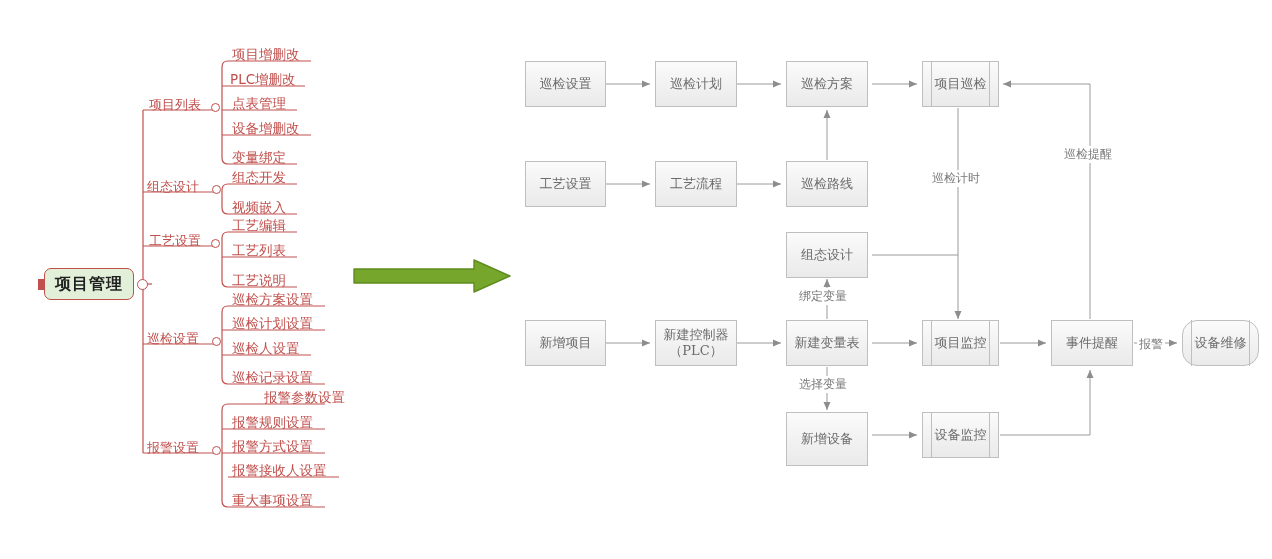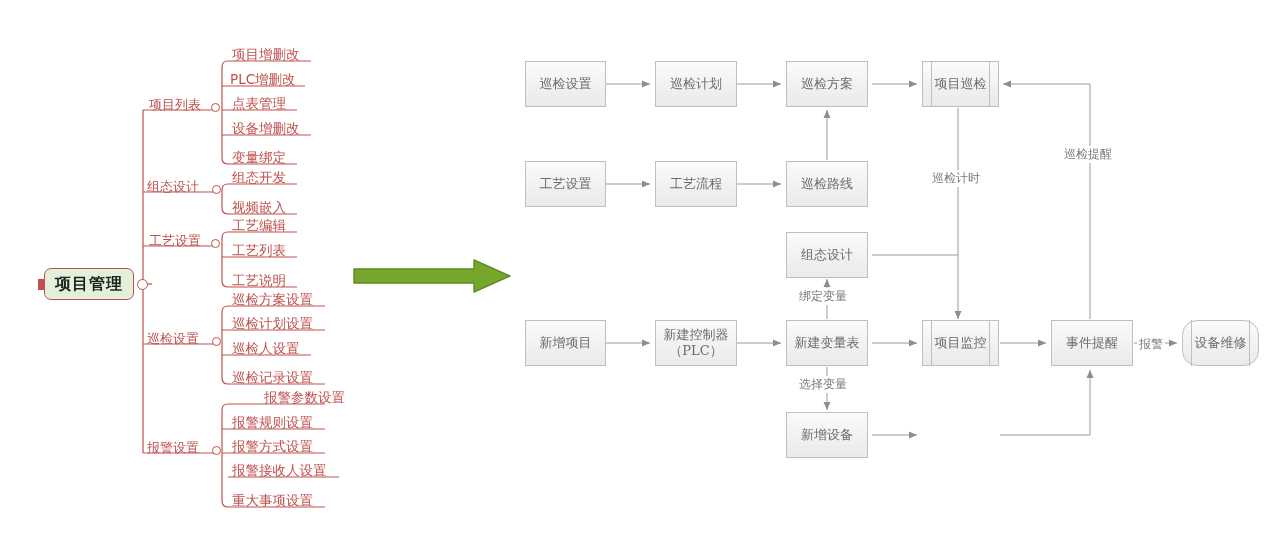--- a/index.html
+++ b/index.html
@@ -259,22 +259,25 @@
   <div class="fbox pre" style="left:922px;top:320px;width:77px;height:46px;">
     <span>项目监控</span>
   </div>
   <div class="fbox" style="left:1051px;top:320px;width:82px;height:46px;">
     <span>事件提醒</span>
   </div>
   <div class="fbox pre" style="left:1182px;top:320px;width:77px;height:46px;border-radius:15px;">
     <span>设备维修</span>
   </div>
 
-  <div class="fbox" style="left:786px;top:412px;width:82px;height:46px;">
+  <div class="fbox" style="left:786px;top:412px;width:82px;height:54px;">
     <span>新增设备</span>
+  </div>
+  <div class="fbox pre" style="left:922px;top:412px;width:77px;height:46px;">
+    <span>设备监控</span>
   </div>
 
   <div class="flabel" style="left:930px;top:170px;">巡检计时</div>
   <div class="flabel" style="left:1062px;top:146px;">巡检提醒</div>
   <div class="flabel" style="left:797px;top:288px;">绑定变量</div>
   <div class="flabel" style="left:797px;top:376px;">选择变量</div>
   <div class="flabel" style="left:1137px;top:336px;">报警</div>
 
 </div>
 

